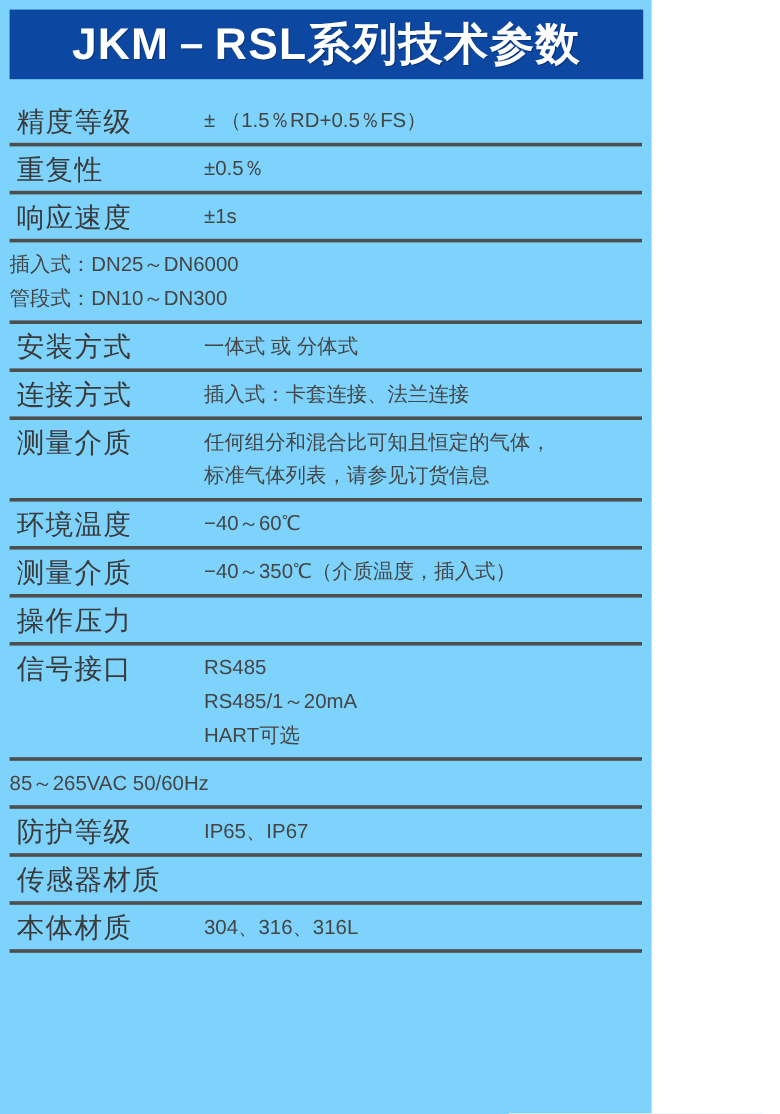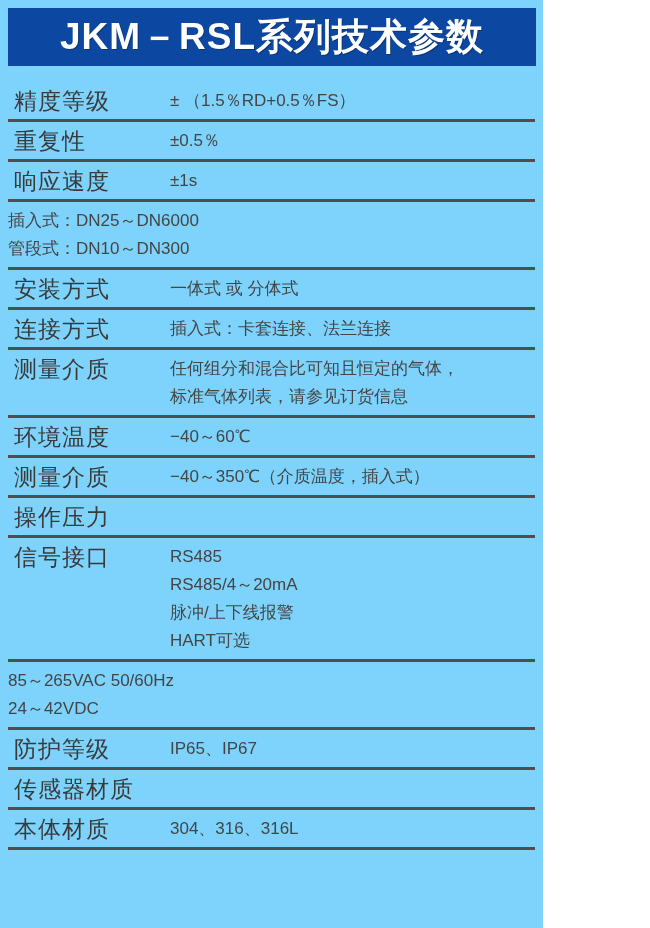--- a/index.html
+++ b/index.html
@@ -135,30 +135,28 @@
     </div>
 
     <div class="row">
       <div class="row-label">操作压力</div>
     </div>
 
     <div class="row">
       <div class="row-label">信号接口</div>
       <div class="row-value">
         <div class="value-line">RS485</div>
-        <div class="value-line">RS485/4～20mA</div>
-        <div class="value-line">脉冲/上下线报警</div>
+        <div class="value-line">RS485/1～20mA</div>
         <div class="value-line">HART可选</div>
       </div>
     </div>
 
     <div class="row">
       <div class="row-value">
         <div class="value-line">85～265VAC 50/60Hz</div>
-        <div class="value-line">24～42VDC</div>
       </div>
     </div>
 
     <div class="row">
       <div class="row-label">防护等级</div>
       <div class="row-value">
         <div class="value-line">IP65、IP67</div>
       </div>
     </div>
 

